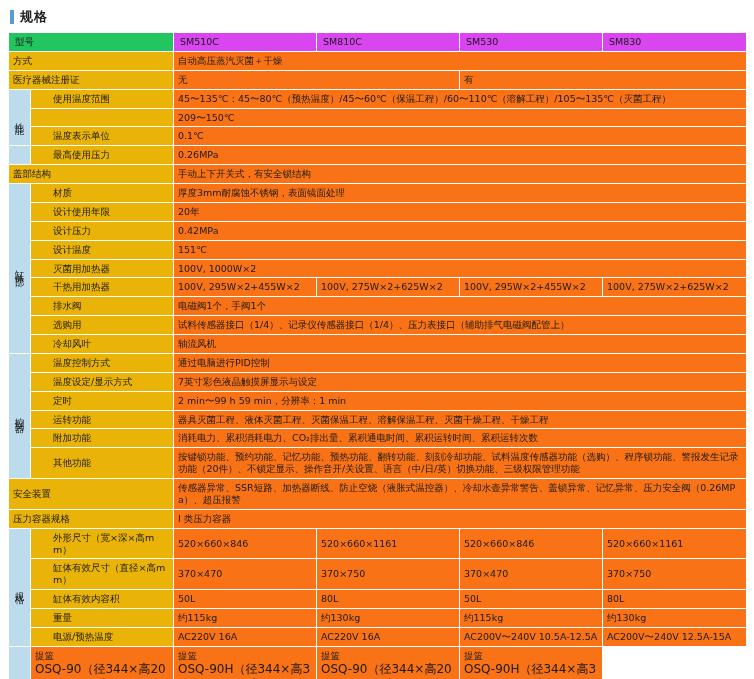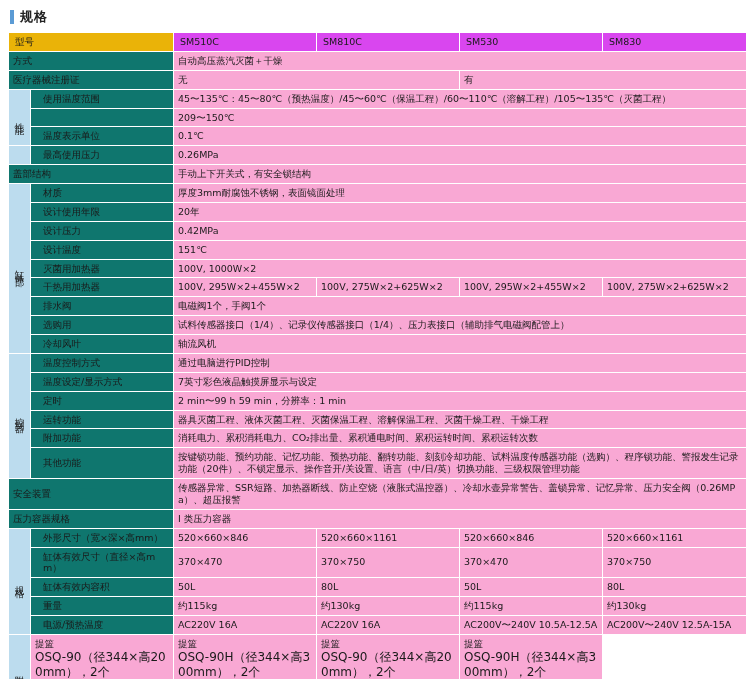--- a/index.html
+++ b/index.html
@@ -57,37 +57,37 @@
     color: #1a1a1a;
     letter-spacing: 2px;
   }
   td.cat span {
     writing-mode: vertical-rl;
     display: inline-block;
     letter-spacing: 3px;
   }
   
   td.lbl {
-    background: #0f766e;
+    background: #eab308;
     width: 142px;
     text-align: left;
     padding-left: 6px;
   }
-  td.lbl.indent { padding-left: 12px; }
+  td.lbl.indent { padding-left: 22px; }
   
   tr.hdr td {
     background: #d946ef;
     font-weight: normal;
     text-align: left;
     padding-left: 6px;
   }
-  tr.hdr td.lbl { background: #eab308; }
+  tr.hdr td.lbl { background: #22c55e; }
   
   td.val {
-    background: #f9a8d4;
+    background: #f97316;
     text-align: left;
   }
   .sub { font-size: 12px; }
 </style>
 </head>
 <body>
 
 <div class="page">
 
   <div class="title-row">

